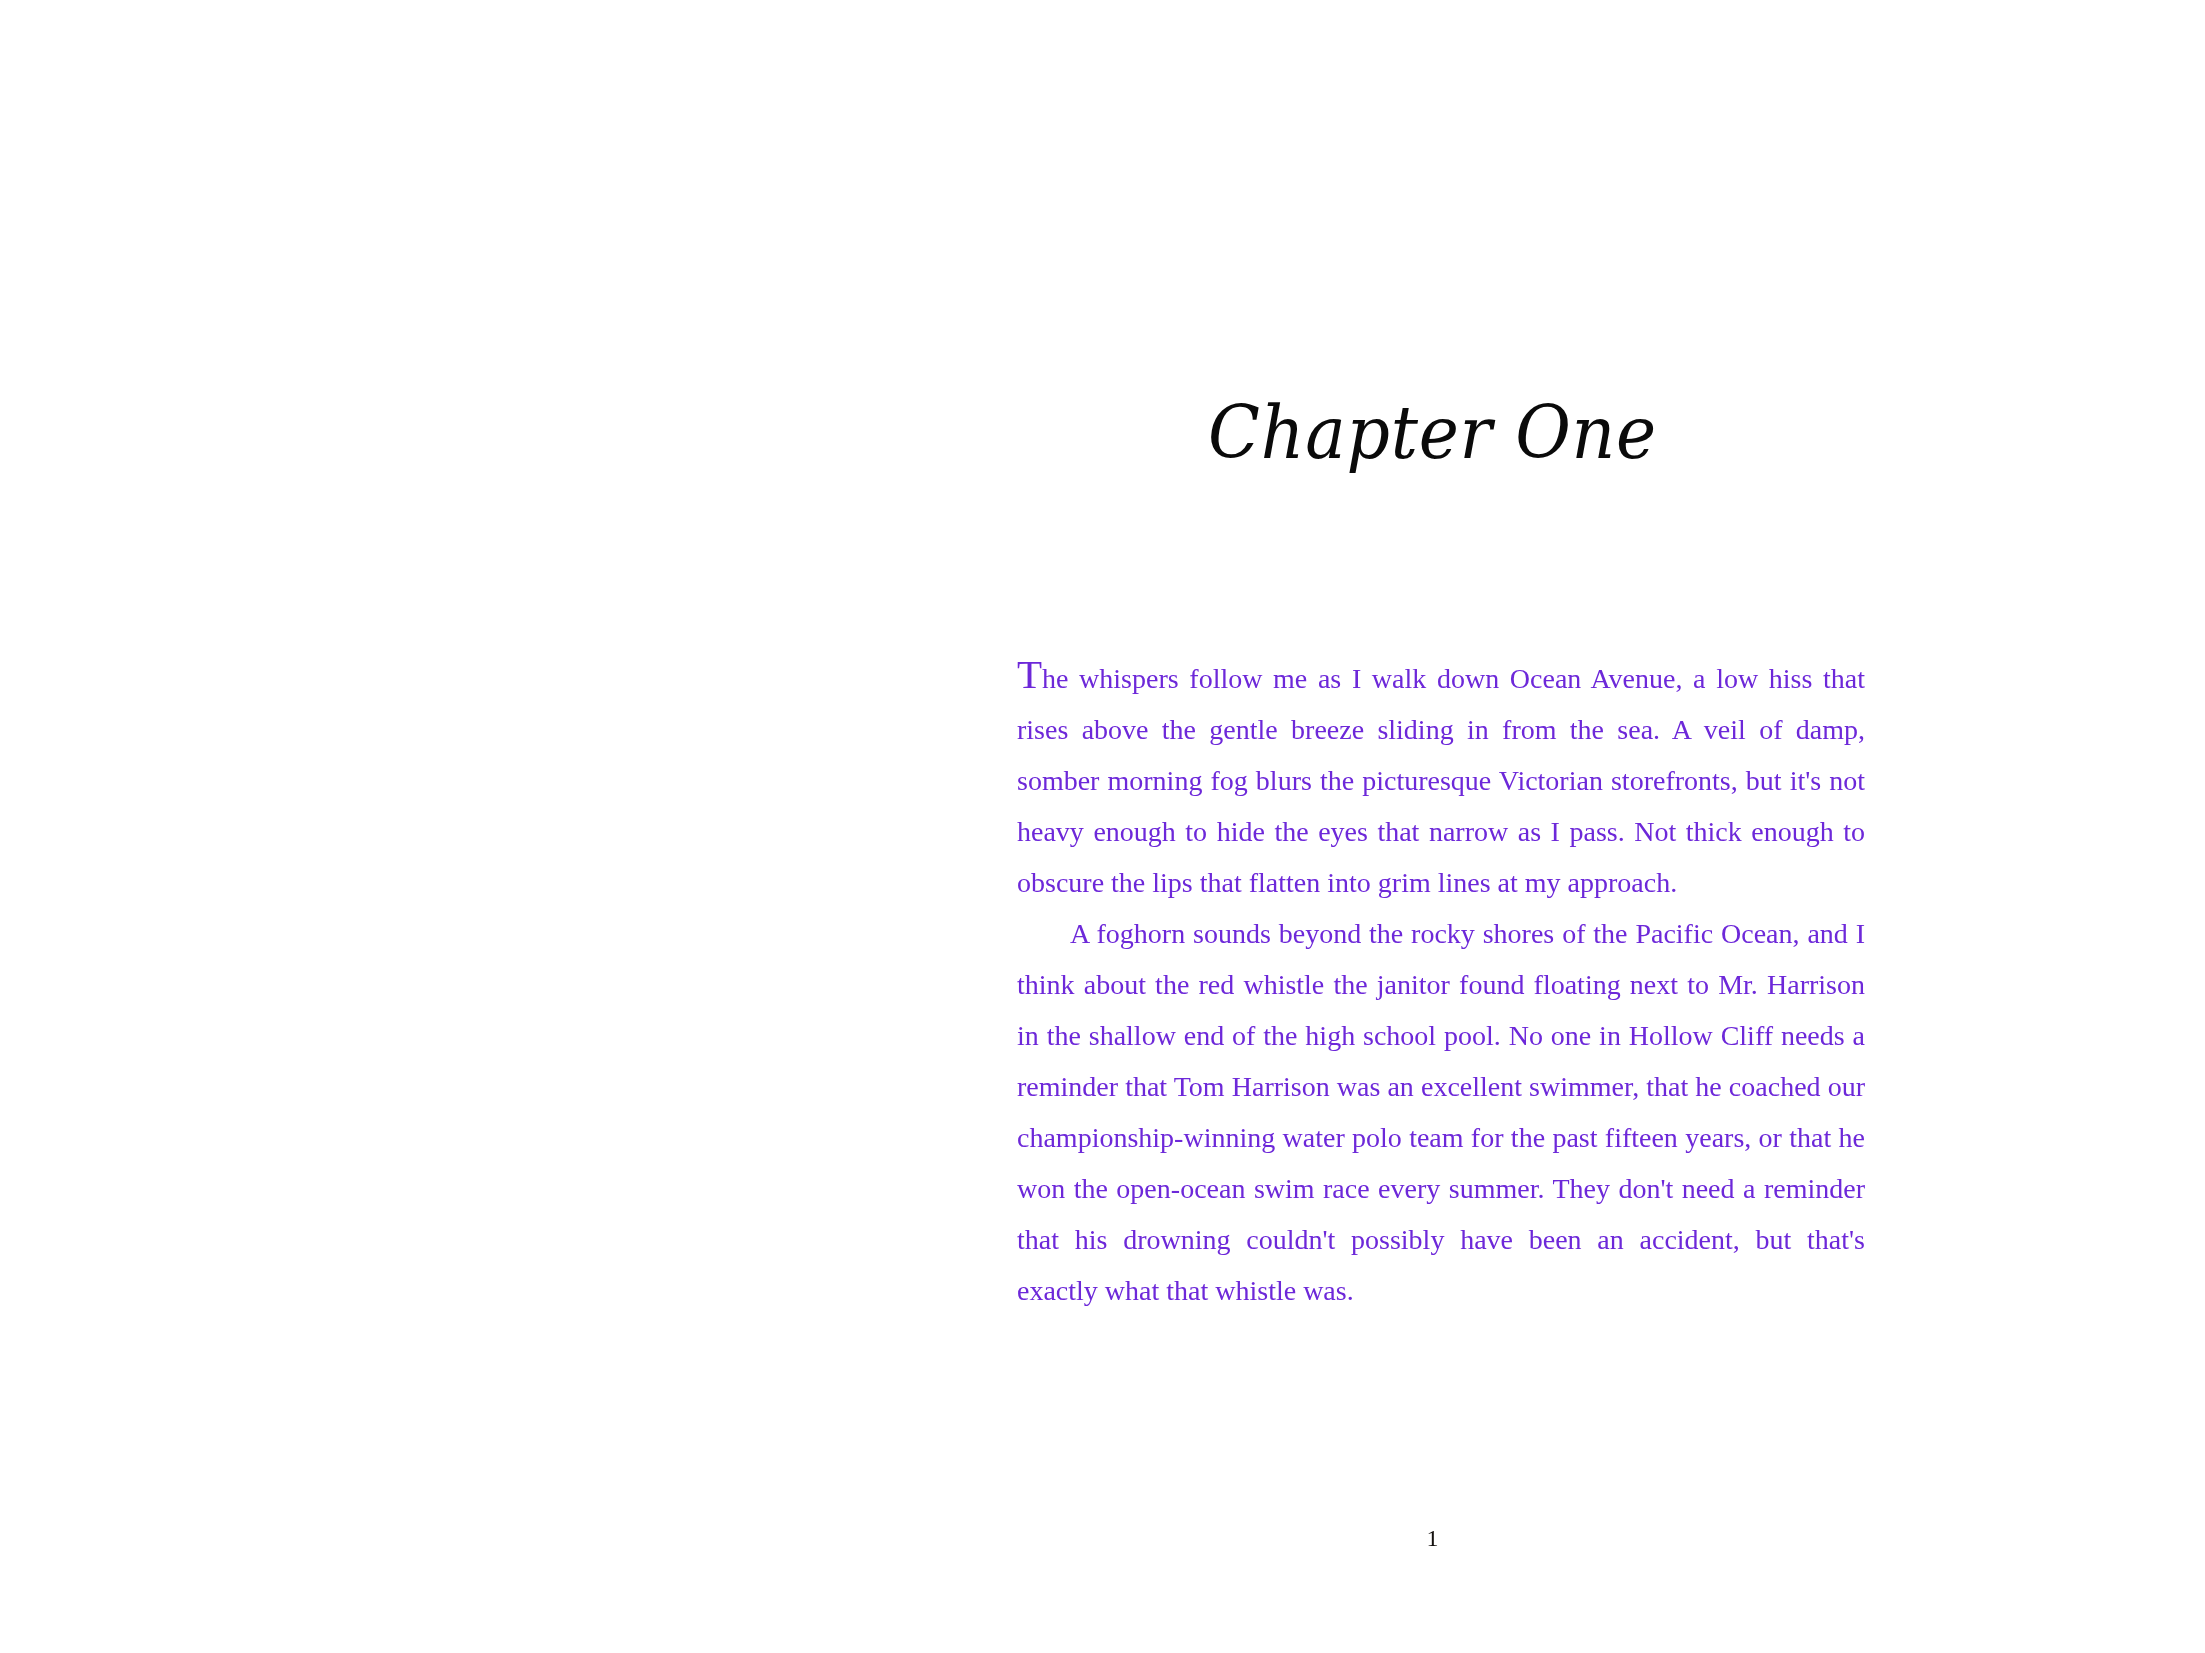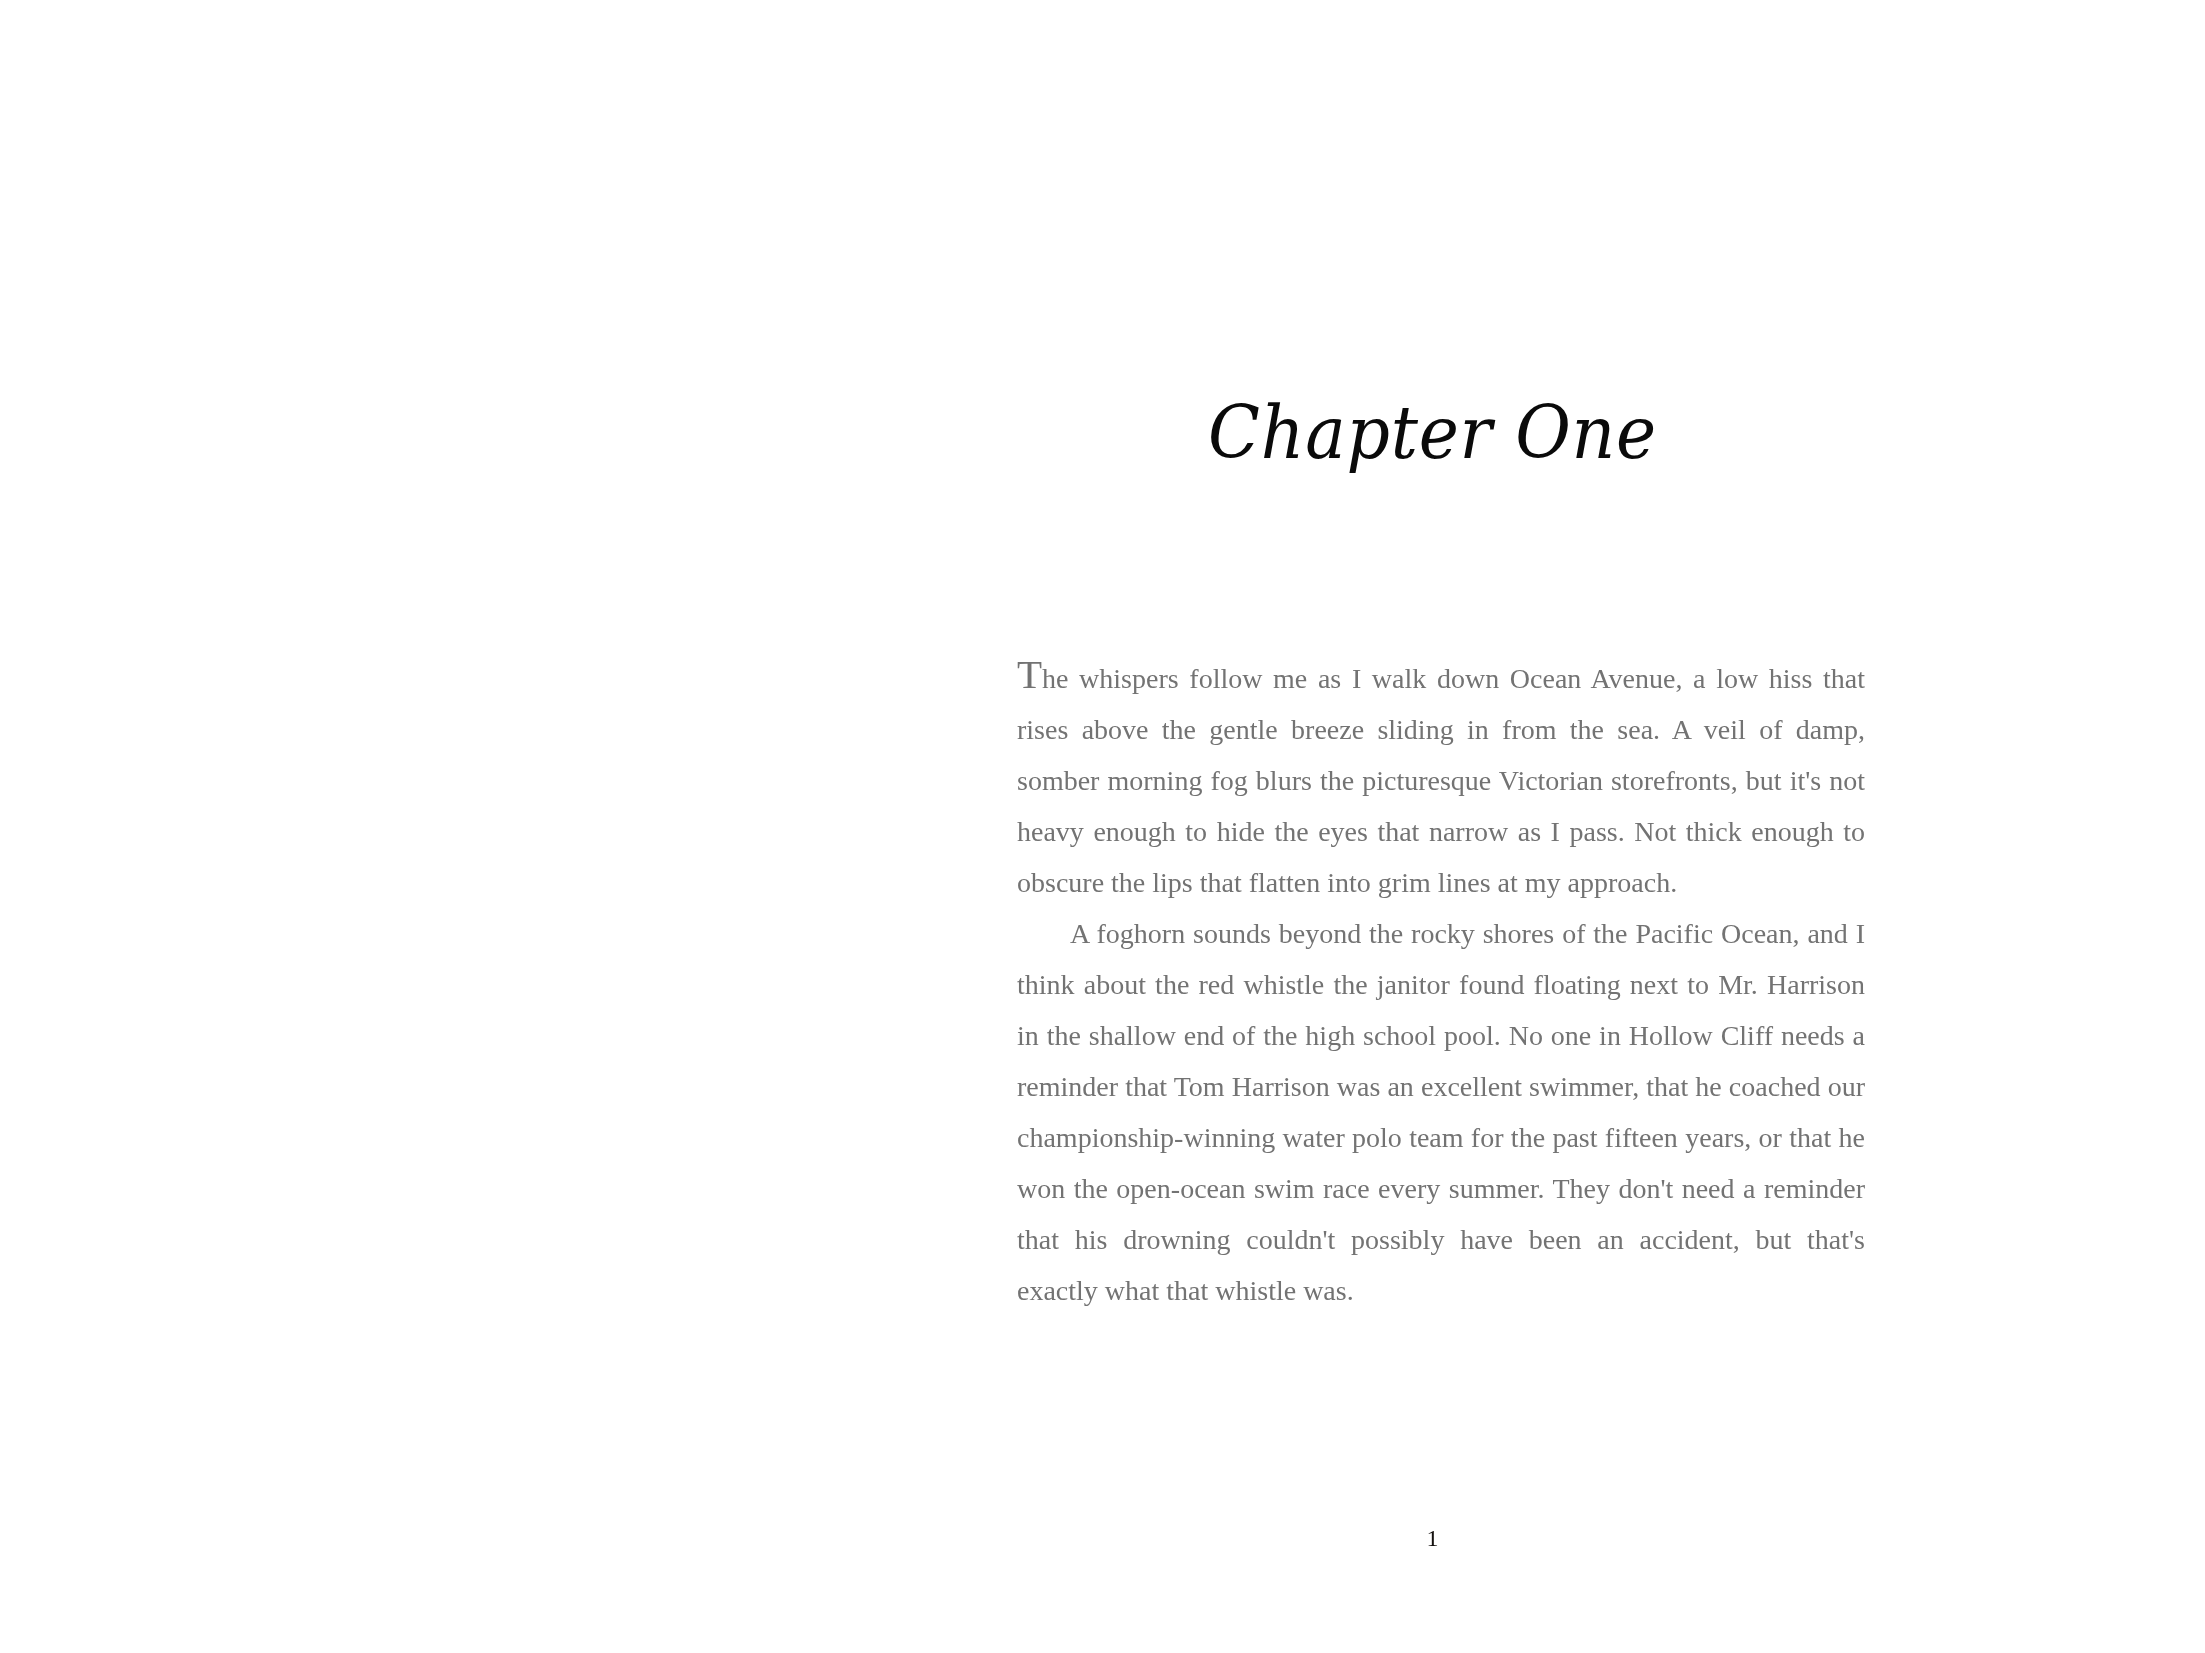--- a/index.html
+++ b/index.html
@@ -59,21 +59,21 @@
     position: absolute;
     top: 653px;
     left: 136px;
     width: 848px;
   }
 
   .body-text {
     font-family: "Liberation Serif", serif;
     font-size: 28px;
     line-height: 51px;
-    color: #737373;
+    color: #6d28d9;
     text-align: justify;
     text-justify: inter-word;
     hyphens: none;
   }
 
   .para {
     margin: 0;
   }
 
   .para-indent {

